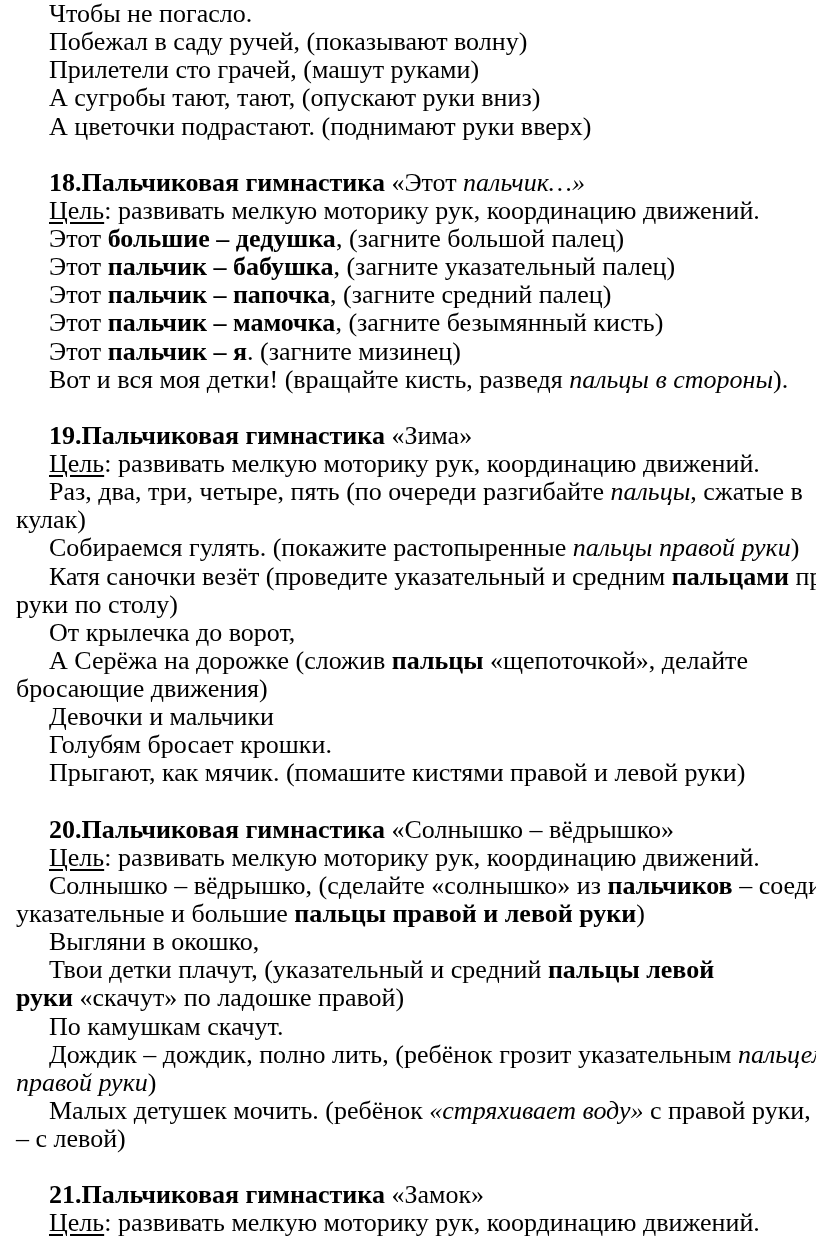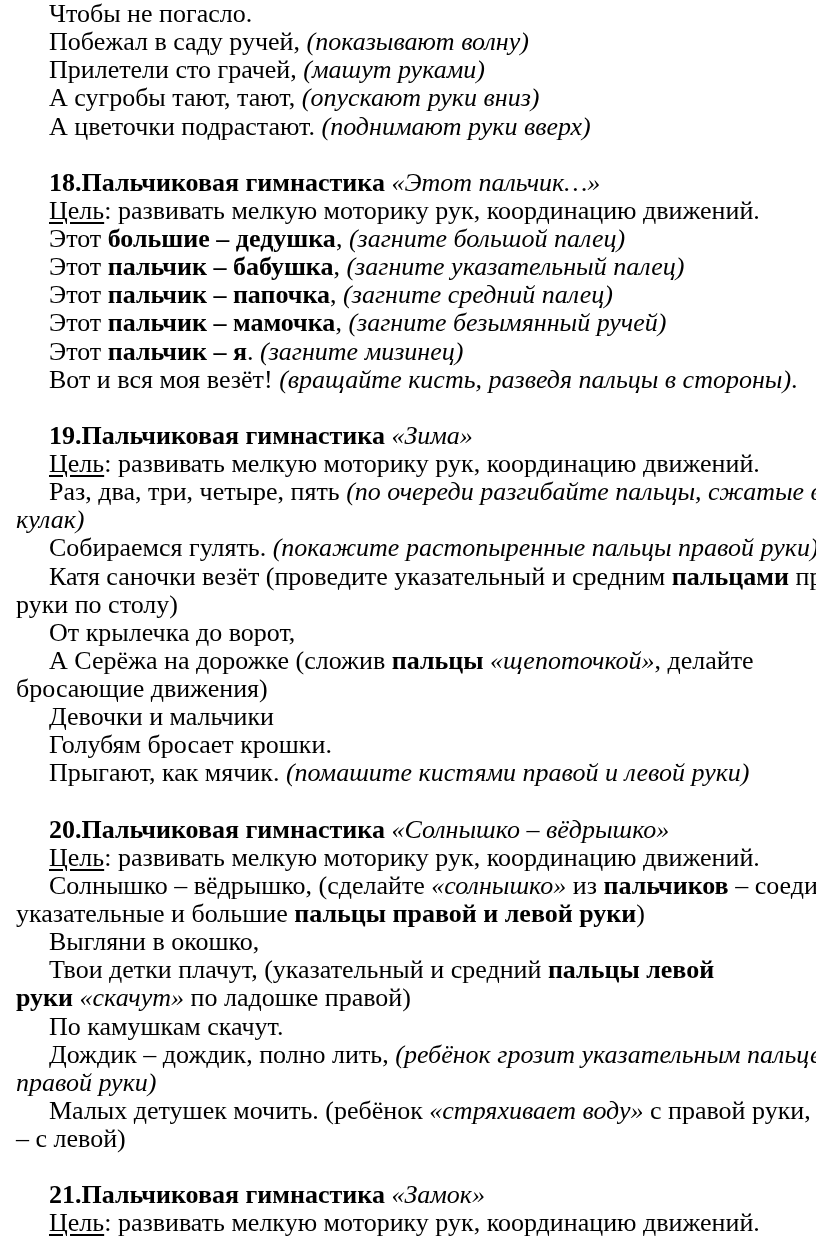--- a/index.html
+++ b/index.html
@@ -29,42 +29,42 @@
     overflow: visible;
   }
   .line.indent {
     padding-left: 33px;
   }
   .line.blank {
     
   }
   .s-r { font-weight: normal; font-style: normal; }
   .s-b { font-weight: bold;   font-style: normal; }
-  .s-i { font-weight: normal; font-style: italic; }
+  .s-i { font-weight: normal; }
   .s-bi { font-weight: normal;  font-style: italic; }
   .s-u { font-weight: normal; font-style: normal; text-decoration: underline; text-underline-offset: 3px; }
 </style>
 </head>
 <body>
 
 <div class="page" style="background: rgb(255, 255, 255); color: rgb(0, 0, 0);">
     <div class="line indent"><span class="s-r">Чтобы не погасло.</span></div>
     <div class="line indent"><span class="s-r">Побежал в саду ручей, </span><span class="s-i">(показывают волну)</span></div>
     <div class="line indent"><span class="s-r">Прилетели сто грачей, </span><span class="s-i">(машут руками)</span></div>
     <div class="line indent"><span class="s-r">А сугробы тают, тают, </span><span class="s-i">(опускают руки вниз)</span></div>
     <div class="line indent"><span class="s-r">А цветочки подрастают. </span><span class="s-i">(поднимают руки вверх)</span></div>
     <div class="line blank"></div>
     <div class="line indent"><span class="s-b">18.Пальчиковая гимнастика </span><span class="s-i">«Этот </span><span class="s-bi">пальчик…»</span></div>
     <div class="line indent"><span class="s-u">Цель</span><span class="s-r">: развивать мелкую моторику рук, координацию движений.</span></div>
     <div class="line indent"><span class="s-r">Этот </span><span class="s-b">большие – дедушка</span><span class="s-r">, </span><span class="s-i">(загните большой палец)</span></div>
     <div class="line indent"><span class="s-r">Этот </span><span class="s-b">пальчик – бабушка</span><span class="s-r">, </span><span class="s-i">(загните указательный палец)</span></div>
     <div class="line indent"><span class="s-r">Этот </span><span class="s-b">пальчик – папочка</span><span class="s-r">, </span><span class="s-i">(загните средний палец)</span></div>
-    <div class="line indent"><span class="s-r">Этот </span><span class="s-b">пальчик – мамочка</span><span class="s-r">, </span><span class="s-i">(загните безымянный ручей)</span></div>
+    <div class="line indent"><span class="s-r">Этот </span><span class="s-b">пальчик – мамочка</span><span class="s-r">, </span><span class="s-i">(загните безымянный кисть)</span></div>
     <div class="line indent"><span class="s-r">Этот </span><span class="s-b">пальчик – я</span><span class="s-r">. </span><span class="s-i">(загните мизинец)</span></div>
-    <div class="line indent"><span class="s-r">Вот и вся моя везёт! </span><span class="s-i">(вращайте кисть, разведя </span><span class="s-bi">пальцы в стороны</span><span class="s-i">)</span><span class="s-r">.</span></div>
+    <div class="line indent"><span class="s-r">Вот и вся моя детки! </span><span class="s-i">(вращайте кисть, разведя </span><span class="s-bi">пальцы в стороны</span><span class="s-i">)</span><span class="s-r">.</span></div>
     <div class="line blank"></div>
     <div class="line indent"><span class="s-b">19.Пальчиковая гимнастика </span><span class="s-i">«Зима»</span></div>
     <div class="line indent"><span class="s-u">Цель</span><span class="s-r">: развивать мелкую моторику рук, координацию движений.</span></div>
     <div class="line indent"><span class="s-r">Раз, два, три, четыре, пять </span><span class="s-i">(по очереди разгибайте </span><span class="s-bi">пальцы</span><span class="s-i">, сжатые в</span></div>
     <div class="line"><span class="s-i">кулак)</span></div>
     <div class="line indent"><span class="s-r">Собираемся гулять. </span><span class="s-i">(покажите растопыренные </span><span class="s-bi">пальцы правой руки</span><span class="s-i">)</span></div>
     <div class="line indent"><span class="s-r">Катя саночки везёт (проведите указательный и средним </span><span class="s-b">пальцами</span><span class="s-r"> правой</span></div>
     <div class="line"><span class="s-r">руки по столу)</span></div>
     <div class="line indent"><span class="s-r">От крылечка до ворот,</span></div>
     <div class="line indent"><span class="s-r">А Серёжа на дорожке (сложив </span><span class="s-b">пальцы</span><span class="s-r"> </span><span class="s-i">«щепоточкой»</span><span class="s-r">, делайте</span></div>

